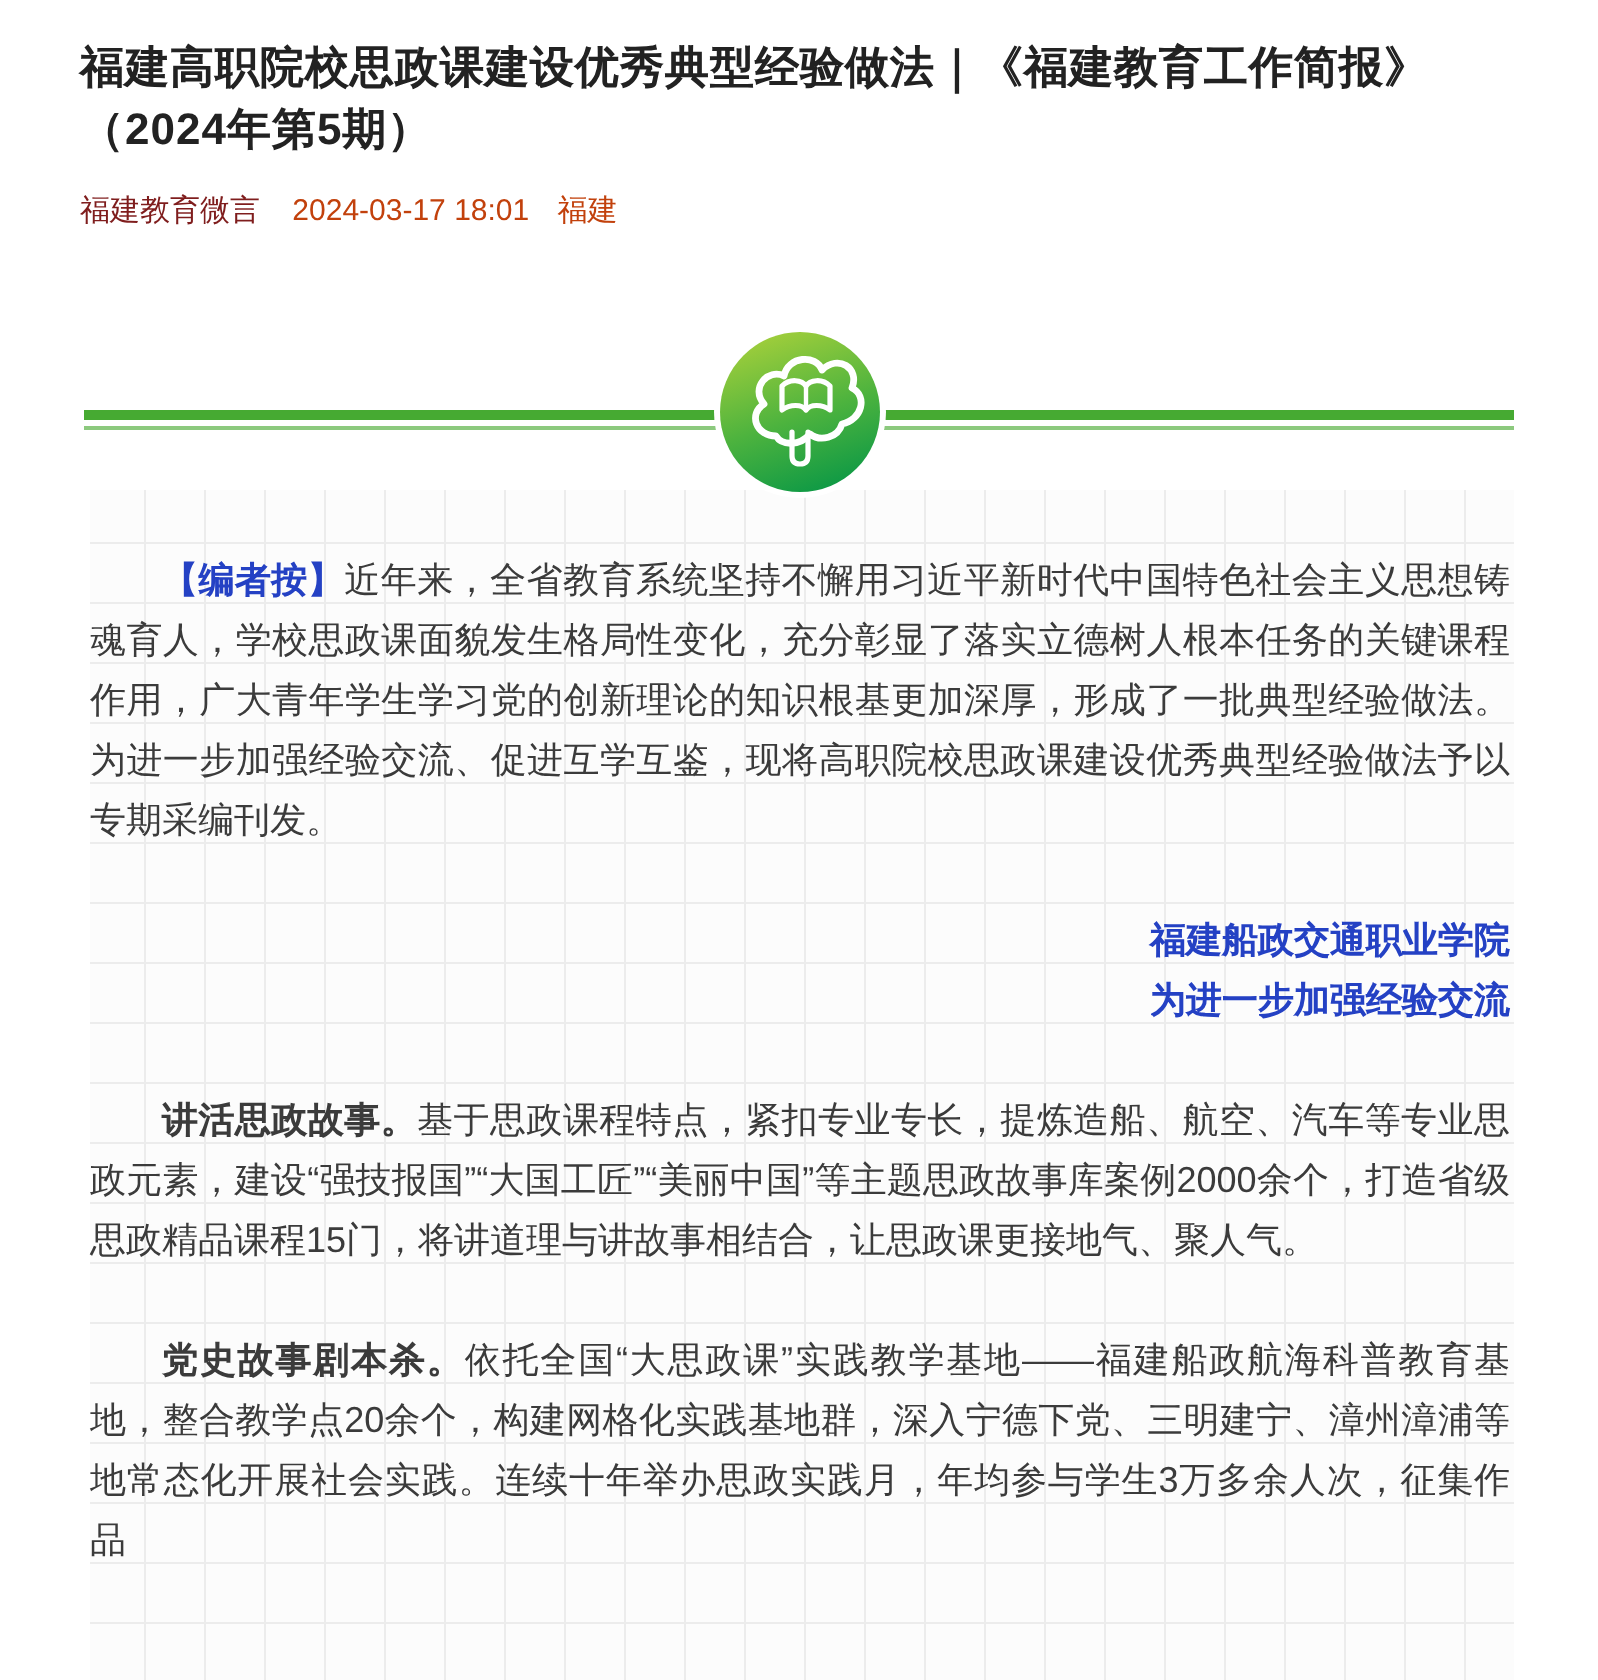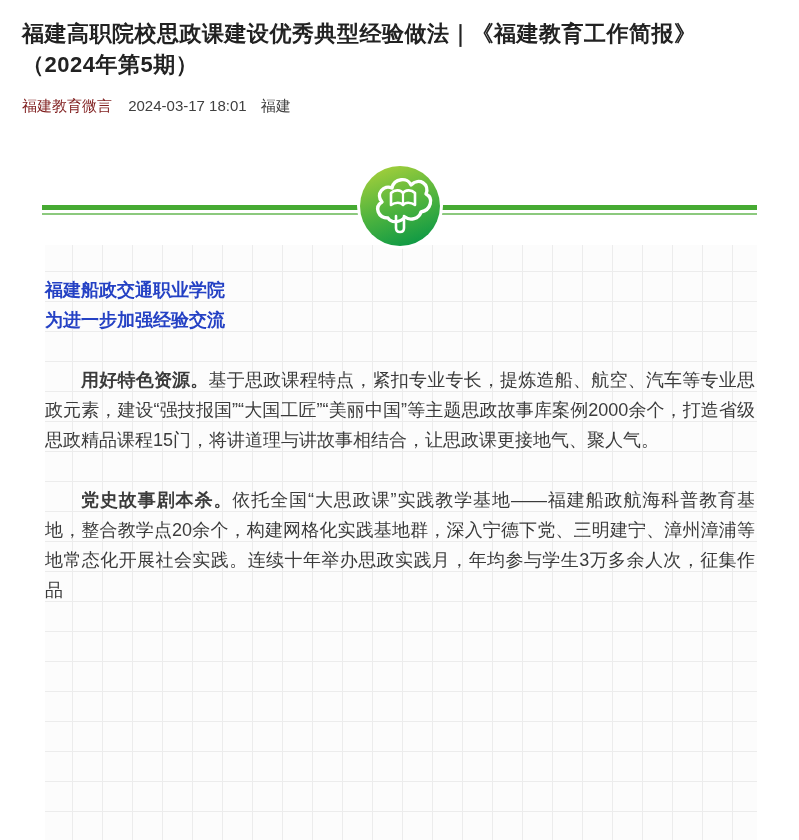--- a/index.html
+++ b/index.html
@@ -6,36 +6,36 @@
   html, body { background: #ffffff; }
   body {
     width: 799px;
     height: 840px;
     overflow: hidden;
     position: relative;
     font-family: "Liberation Sans", "DejaVu Sans", sans-serif;
   }
 
   
-  .header { padding: 18px 42px 0 22px; }
+  .header { padding: 18px 42px 0 40px; }
   .article-title {
     font-size: 22px;
     line-height: 31px;
     font-weight: 700;
     color: #222222;
     letter-spacing: 0.5px;
   }
   .byline {
     margin-top: 15px;
     font-size: 15px;
     line-height: 22px;
     white-space: nowrap;
   }
   .byline .account { color: #7f1d1d; margin-right: 12px; cursor: pointer; }
-  .byline .meta { color: #404040; margin-right: 10px; text-align: right; }
+  .byline .meta { color: #c2410c; margin-right: 10px; text-align: right; }
 
   
   .divider {
     position: relative;
     margin: 46px 42px 0 42px;
     height: 88px;
   }
   .divider .line-thick {
     position: absolute; top: 42px; left: 0; right: 0;
     height: 5px; background: #46aa32;
@@ -67,21 +67,21 @@
     line-height: 30px;
     color: #3b3b3b;
     text-indent: 2em;
     margin: 0 0 30px 0;
     text-align: justify;
   }
   .editor-label { color: #2441c4; font-weight: 700; }
   .lead { font-weight: 700; }
   .section-heading {
     margin: 0 0 30px 0;
-    text-align: left;
+    text-align: right;
     font-size: 18px;
     line-height: 30px;
     font-weight: 700;
     color: #2441c4;
   }
 </style>
 </head>
 <body>
 
 <div class="header">
@@ -113,28 +113,31 @@
       <path stroke-width="2.6" d="M34,30 C38,26 44,27 46,30 C48,27 54,26 58,30 L58,42
                C54,39 48,39 46,42 C44,39 38,39 34,42 Z"></path>
       <path stroke-width="2.2" d="M46,30 L46,42"></path>
       <path stroke-width="2.6" d="M39,53 L39,65 Q39,69 43,69 Q47,69 47,65 L47,53"></path>
     </g>
   </svg>
 </div>
 
 <div class="grid-body">
 
+  <p>
+    <span class="editor-label">【编者按】</span><span>近年来，全省教育系统坚持不懈用习近平新时代中国特色社会主义思想铸魂育人，学校思政课面貌发生格局性变化，充分彰显了落实立德树人根本任务的关键课程作用，广大青年学生学习党的创新理论的知识根基更加深厚，形成了一批典型经验做法。为进一步加强经验交流、促进互学互鉴，现将高职院校思政课建设优秀典型经验做法予以专期采编刊发。</span>
+  </p>
 
   <div class="section-heading">
     <div>福建船政交通职业学院</div>
     <div>为进一步加强经验交流</div>
   </div>
 
   <p>
-    <span class="lead">用好特色资源。</span><span>基于思政课程特点，紧扣专业专长，提炼造船、航空、汽车等专业思政元素，建设“强技报国”“大国工匠”“美丽中国”等主题思政故事库案例2000余个，打造省级思政精品课程15门，将讲道理与讲故事相结合，让思政课更接地气、聚人气。</span>
+    <span class="lead">讲活思政故事。</span><span>基于思政课程特点，紧扣专业专长，提炼造船、航空、汽车等专业思政元素，建设“强技报国”“大国工匠”“美丽中国”等主题思政故事库案例2000余个，打造省级思政精品课程15门，将讲道理与讲故事相结合，让思政课更接地气、聚人气。</span>
   </p>
 
 
   <p>
     <span class="lead">党史故事剧本杀。</span><span>依托全国“大思政课”实践教学基地——福建船政航海科普教育基地，整合教学点20余个，构建网格化实践基地群，深入宁德下党、三明建宁、漳州漳浦等地常态化开展社会实践。连续十年举办思政实践月，年均参与学生3万多余人次，征集作品</span>
   </p>
 
 </div>
 
 </body></html>

